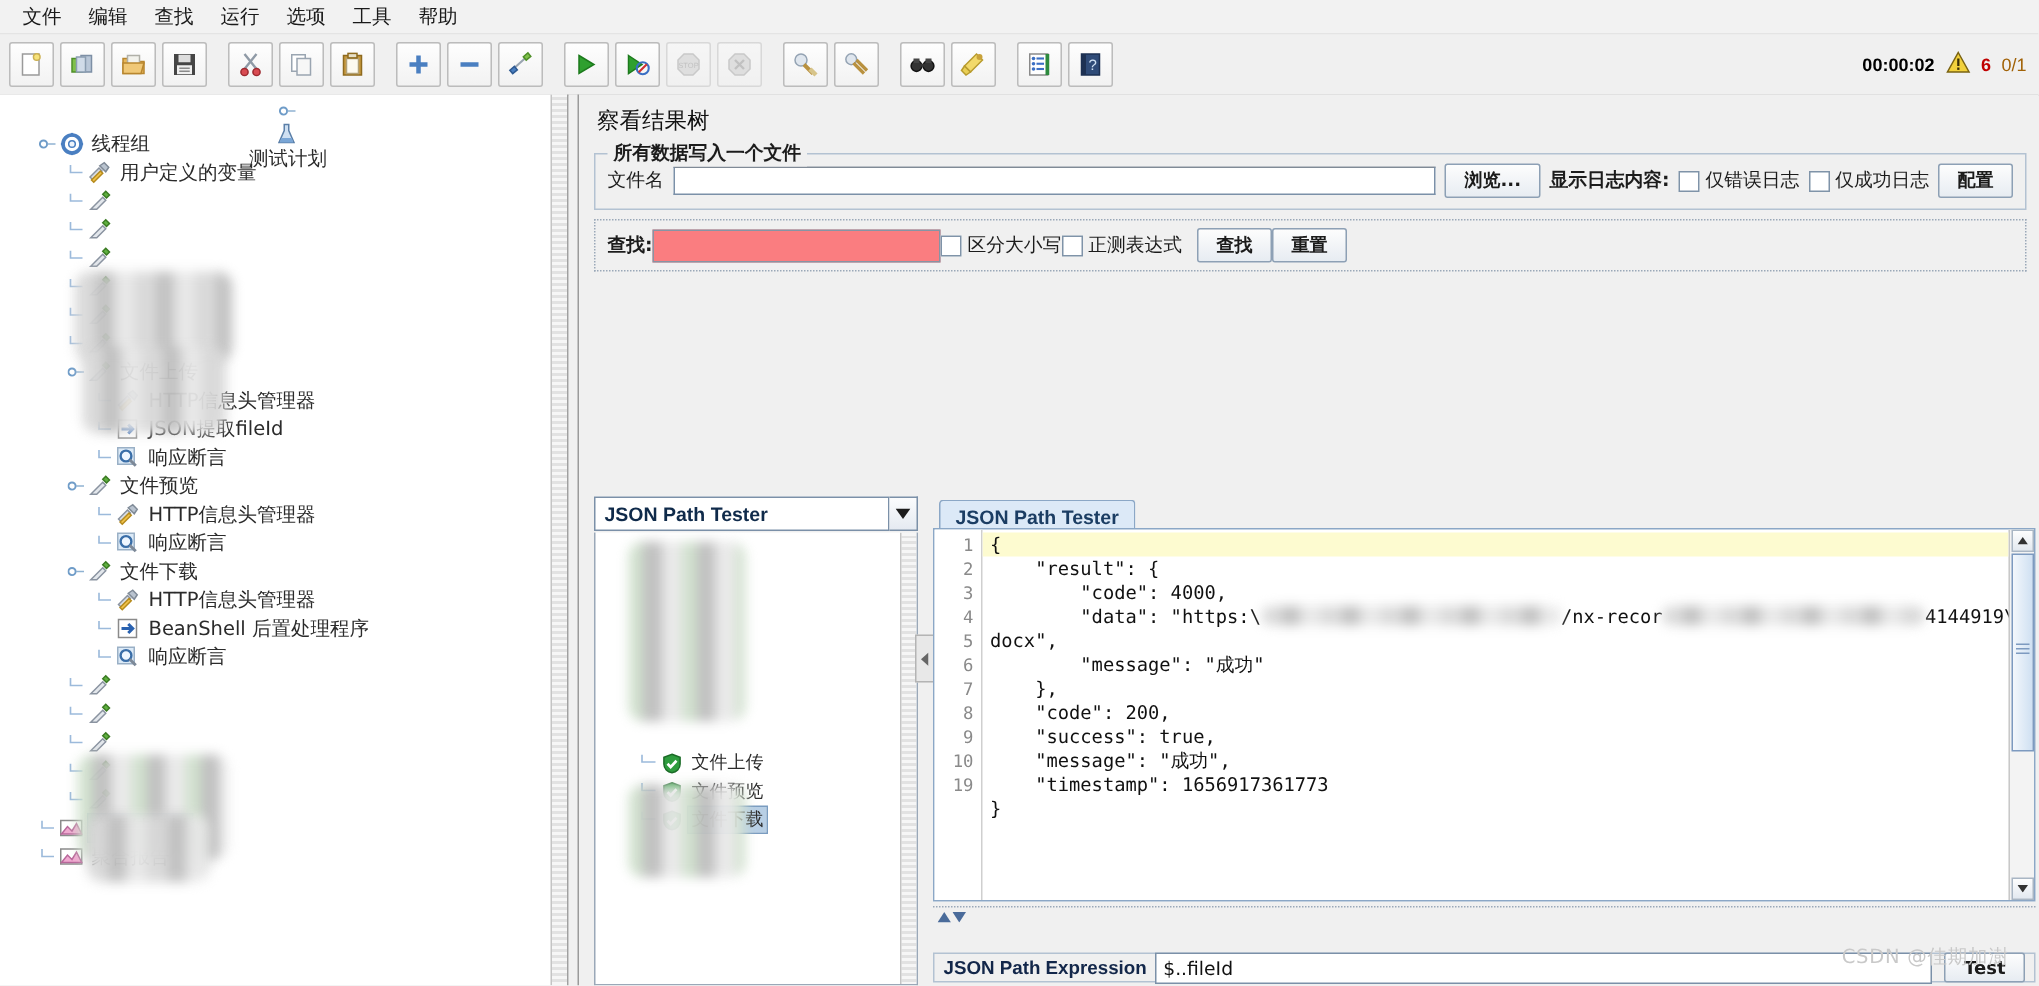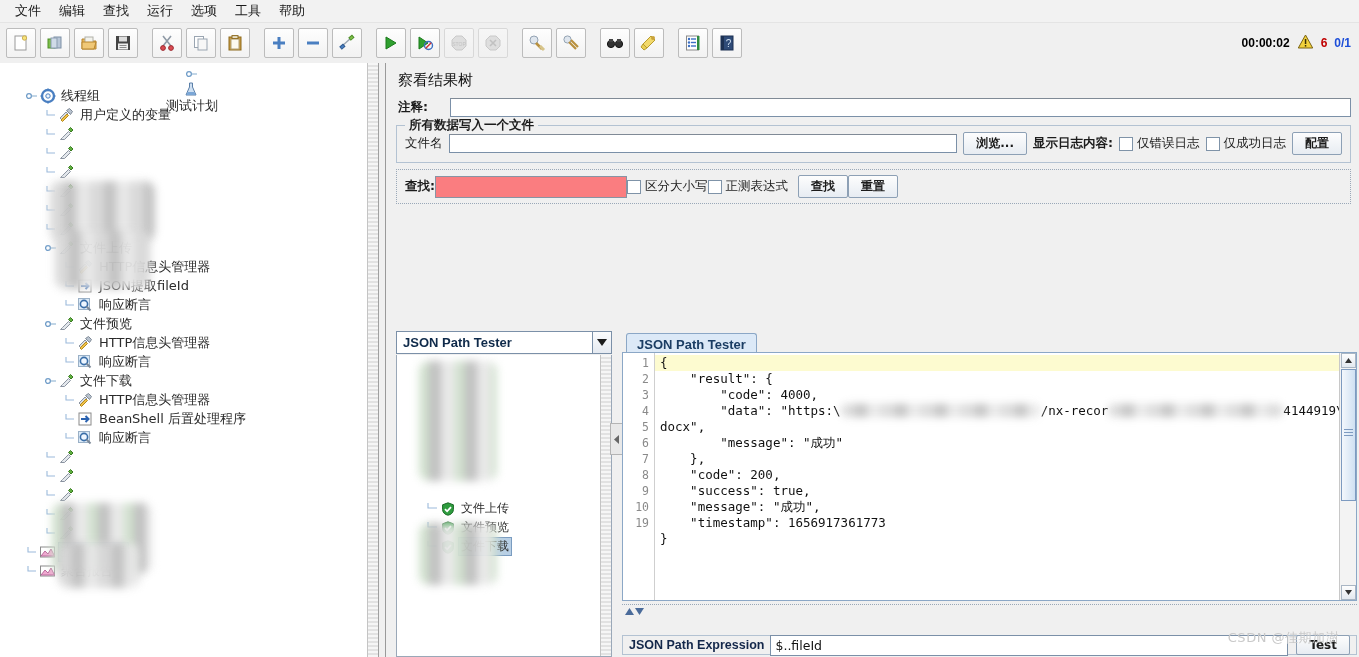--- a/index.html
+++ b/index.html
@@ -36,21 +36,21 @@
   }
   .tsep { width:10px; }
   .tbtn.disabled { opacity:.45; }
   .tbtn svg { display:block; }
   .status {
     position:absolute; right:8px; top:50%; transform:translateY(-50%);
     display:flex; align-items:center; gap:7px; font-size:12px;
     font-family:"Liberation Sans", sans-serif; font-weight:bold;margin-left:17px;
   }
   .status .warncount { color:#c00000; font-weight:bold; }
-  .status .thr { color:#1d4ed8; font-weight:bold; }
+  .status .thr { color:#a16207; font-weight:normal; }
 
   
   .main { position:absolute; top:63px; left:0; right:0; bottom:0; display:flex; }
   .treepane {
     width: 378px; background:#fff; position:relative; overflow:hidden;
     border-right:1px solid #a0a0a0;
   }
   .splitbar { width:6px; background:#f0f0f0; border-right:1px solid #9a9a9a; }
 
   
@@ -785,24 +785,20 @@
       <div style="position:absolute;right:0;top:0;width:10px;bottom:0;background:repeating-linear-gradient(180deg,#f6f6f6 0 2px,#e2e2e2 2px 4px);border-left:1px solid #c4c4c4;"></div>
     </div>
 
     <div class="splitbar"></div>
 
     <div class="rightpane">
 
       <div class="panelTitle">察看结果树</div>
 
 
-      <div class="frow">
-        <span class="flabel">注释:</span>
-        <input class="textin" value="" style="">
-      </div>
 
       <div class="groupbox">
         <div class="gtitle">所有数据写入一个文件</div>
         <div class="filerow">
           <span class="fl">文件名</span>
           <input class="textin" style="flex: 1 1 0%; min-width: 0px;" value="">
           <button class="jbtn" style="min-width:62px;">浏览...</button>
           <span class="fl" style="font-weight:bold;">显示日志内容:</span>
           <label class="chk">
             <span class="box"></span>

